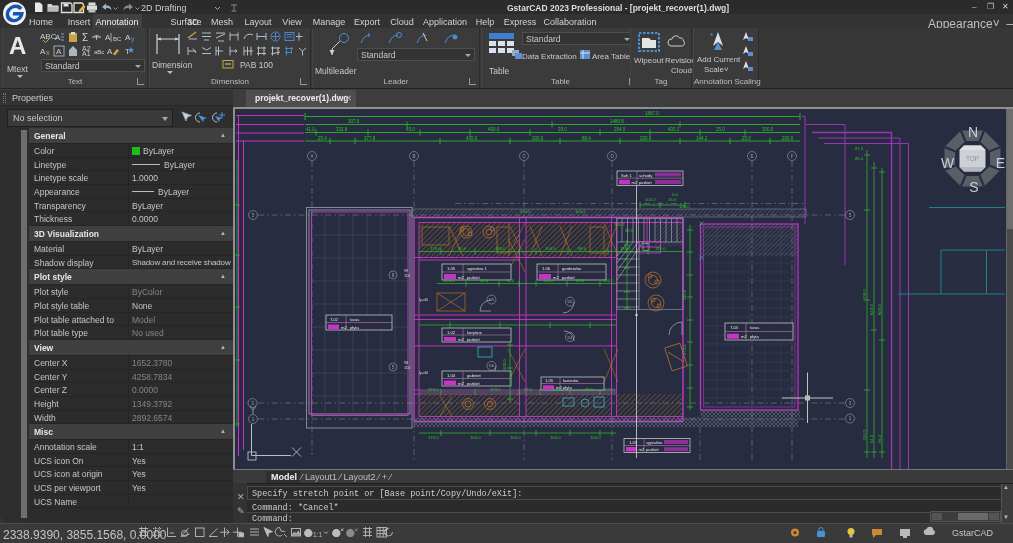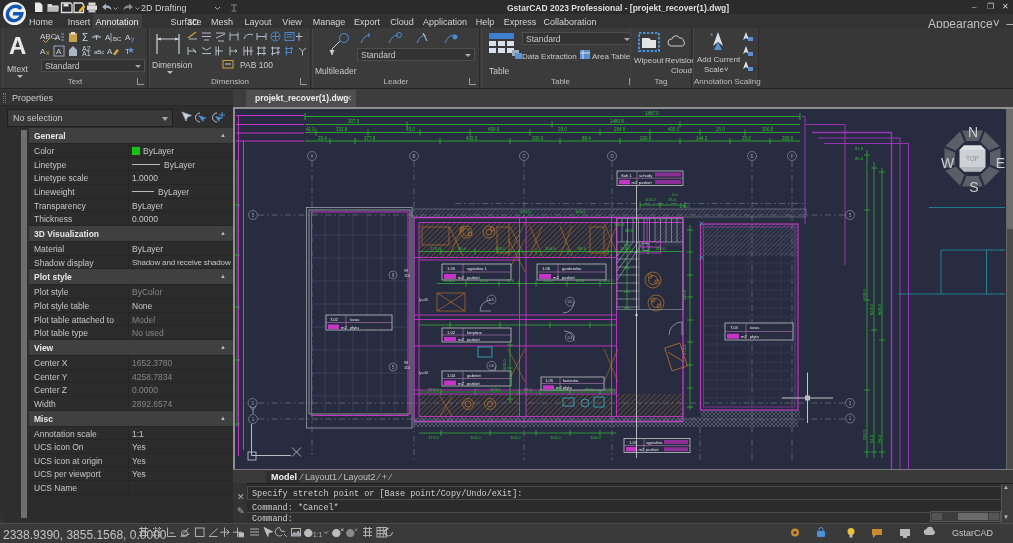--- a/index.html
+++ b/index.html
@@ -295,21 +295,21 @@
       </div>
     <div class="prow">
         <span class="pl">Linetype</span>
         <span class="pv"><span style="display:inline-block;width:28px;border-top:1px solid #bbb;vertical-align:3px;margin-right:4px;"></span>ByLayer</span>
       </div>
     <div class="prow">
         <span class="pl">Linetype scale</span>
         <span class="pv">1.0000</span>
       </div>
     <div class="prow">
-        <span class="pl">Lineweight</span>
+        <span class="pl">Appearance</span>
         <span class="pv"><span style="display:inline-block;width:22px;border-top:1px solid #bbb;vertical-align:3px;margin-right:4px;"></span>ByLayer</span>
       </div>
     <div class="prow">
         <span class="pl">Transparency</span>
         <span class="pv">ByLayer</span>
       </div>
     <div class="prow">
         <span class="pl">Thickness</span>
         <span class="pv">0.0000</span>
       </div>
@@ -344,20 +344,24 @@
         <span class="pl">Center X</span>
         <span class="pv gray">1652.3780</span>
       </div>
     <div class="prow">
         <span class="pl">Center Y</span>
         <span class="pv gray">4258.7834</span>
       </div>
     <div class="prow">
         <span class="pl">Center Z</span>
         <span class="pv gray">0.0000</span>
+      </div>
+    <div class="prow">
+        <span class="pl">Height</span>
+        <span class="pv gray">1349.3792</span>
       </div>
     <div class="prow">
         <span class="pl">Width</span>
         <span class="pv gray">2892.6574</span>
       </div>
     <div class="phdr">Misc<span class="car">▲</span></div>
     <div class="prow">
         <span class="pl">Annotation scale</span>
         <span class="pv">1:1</span>
       </div>

